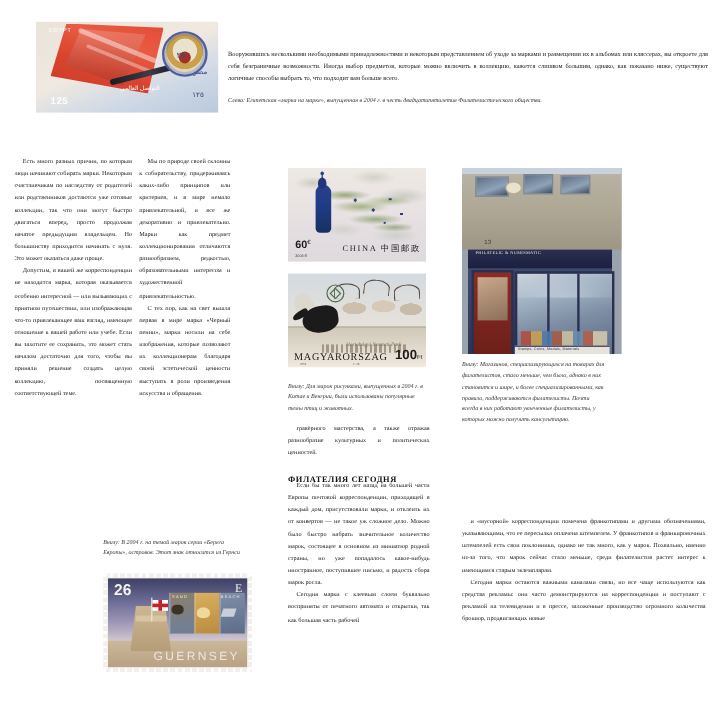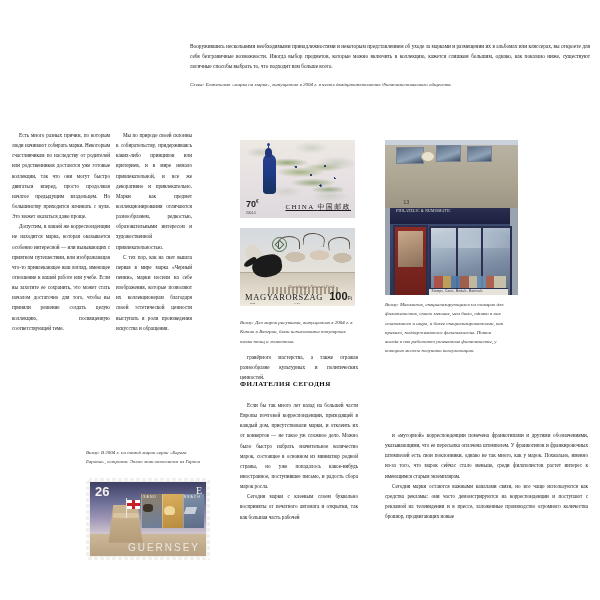--- a/index.html
+++ b/index.html
@@ -118,21 +118,21 @@
       radial-gradient(circle 2.2px at 46% 44%, #2d3f7a 0 60%, transparent 62%),
       radial-gradient(circle 2px at 70% 22%, #2d3f7a 0 60%, transparent 62%),
       radial-gradient(circle 2px at 62% 70%, #2d3f7a 0 60%, transparent 62%),
       radial-gradient(circle 1.8px at 86% 52%, #2d3f7a 0 60%, transparent 62%);}
   .cs-val{position:absolute;left:6px;bottom:9px;font-family:"Liberation Sans",sans-serif;
     font-size:9px;font-weight:bold;color:#1b1b1b;}
   .cs-val small{font-size:5px;font-weight:normal;vertical-align:super;}
   .cs-year{position:absolute;left:6px;bottom:3px;font-size:3.2px;color:#444;
     font-family:"Liberation Sans",sans-serif;}
   .cs-country{position:absolute;right:4px;bottom:6px;font-family:"Liberation Serif",serif;
-    font-size:7px;letter-spacing:1.4px;color:#1b1b1b;text-decoration:underline;}
+    font-size:7px;letter-spacing:1.4px;color:#1b1b1b;}
 
   .hungary-stamp{position:absolute;left:240px;top:228px;width:115px;height:78px;overflow:hidden;
     background:linear-gradient(180deg,#dfe3e6 0%,#e9e4dc 48%,#efe9de 100%);}
   .hu-sky{position:absolute;left:0;top:0;width:100%;height:62%;
     background:linear-gradient(180deg,#d4dae0,#e7e2d8);}
   .hu-ground{position:absolute;left:0;bottom:0;width:100%;height:44%;
     background:linear-gradient(180deg,#cfc8b8,#efe9de);}
   .hu-horiz{position:absolute;left:0;top:56%;width:100%;height:1px;background:rgba(120,110,95,.35);}
   .hu-bird{position:absolute;left:10%;top:34%;width:30px;height:22px;
     background:#1b1b1b;border-radius:60% 40% 48% 52%;transform:rotate(-8deg);}
@@ -245,20 +245,37 @@
       repeating-linear-gradient(180deg, #fff 0 2px, transparent 2px 6px) left/3px 100% no-repeat,
       repeating-linear-gradient(180deg, #fff 0 2px, transparent 2px 6px) right/3px 100% no-repeat;}
 </style>
 </head>
 <body>
 
 <div class="page">
 
   <div class="top-block">
 
+    <div class="egypt-stamp">
+      <div class="egypt-inner">
+        <div class="eg-sky"></div>
+        <div class="eg-red"></div>
+        <div class="eg-red2"></div>
+        <div class="eg-streak"></div>
+        <div class="eg-streak2"></div>
+        <div class="eg-pen"></div>
+        <div class="eg-seal"></div>
+        <div class="eg-txt eg-egypt">EGYPT</div>
+        <div class="eg-txt eg-ar-top">مصر</div>
+        <div class="eg-txt eg-num">٢٥</div>
+        <div class="eg-txt eg-val">125</div>
+        <div class="eg-txt eg-ar-low">١٢٥</div>
+        <div class="eg-txt eg-ar-mid">التواصل العالمي</div>
+      </div>
+    </div>
 
     <div class="top-intro">Вооружившись несколькими необходимыми принадлежностями и некоторым представлением об уходе за марками и размещении их в альбомах или кляссерах, вы откроете для себя безграничные возможности. Иногда выбор предметов, которые можно включить в коллекцию, кажется слишком большим, однако, как показано ниже, существуют логичные способы выбрать то, что подходит вам больше всего.</div>
     <div class="top-caption">Слева: Египетская «марка на марке», выпущенная в 2004 г. в честь двадцатипятилетия Филателистического общества.</div>
   </div>
 
 
   <div class="col col-left">
     <p>Есть много разных причин, по которым люди начинают собирать марки. Некоторым счастливчикам по наследству от родителей или родственников достаются уже готовые коллекции, так что они могут быстро двигаться вперед, просто продолжая начатое предыдущим владельцем. Но большинству приходится начинать с нуля. Это может оказаться даже проще.</p>
     <p>Допустим, в вашей же корреспонденции не находится марка, которая оказывается особенно интересной — или вызывающих с приятном путешествии, или изображающая что-то привлекающее ваш взгляд, имеющее отношение к вашей работе или учебе. Если вы захотите ее сохранить, это может стать началом достаточно для того, чтобы вы приняли решение создать целую коллекцию, посвященную соответствующей теме.</p>
   </div>
@@ -268,21 +285,21 @@
     <p>С тех пор, как на свет вышла первая в мире марка «Черный пенни», марки носили на себе изображения, которые позволяют их коллекционерам благодаря своей эстетической ценности выступать в роли произведения искусства и обращения.</p>
   </div>
 
   <div class="china-stamp">
     <div class="cs-bg-leaves"></div>
     <div class="cs-tail"></div>
     <div class="cs-tail-dots"></div>
     <div class="cs-peacock-body"></div>
     <div class="cs-peacock-head"></div>
     <div class="cs-crest"></div>
-    <div class="cs-val"><span>70</span><small>€</small></div>
+    <div class="cs-val"><span>60</span><small>€</small></div>
     <div class="cs-year">2004-5</div>
     <div class="cs-country"><span>CHINA</span> <span>中国邮政</span></div>
   </div>
 
   <div class="hungary-stamp">
     <div class="hu-sky"></div>
     <div class="hu-ground"></div>
     <div class="hu-horiz"></div>
     <div class="hu-cattle"></div>
     <div class="horn h1"></div>
@@ -298,21 +315,21 @@
     <div class="hu-micro">2004</div>
     <div class="hu-micro2">V. 28.</div>
   </div>
 
   <div class="caption" style="left:240px;top:318px;width:118px;">Внизу: Для марок рисунками, выпущенных в 2004 г. в Китае и Венгрии, были использованы популярные темы птиц и животных.</div>
 
   <div class="col" style="left:240px;top:352px;width:118px;">
     <p>гравёрного мастерства, а также отражая разнообразие культурных и политических ценностей.</p>
   </div>
 
-  <div style="position:absolute;left:240px;top:380px;width:130px;font-size:7px;font-weight:bold;letter-spacing:.5px;color:#111;font-family:'Liberation Serif',serif;">ФИЛАТЕЛИЯ СЕГОДНЯ</div>
+  <div style="position:absolute;left:240px;top:396px;width:130px;font-size:7px;font-weight:bold;letter-spacing:.5px;color:#111;font-family:'Liberation Serif',serif;">ФИЛАТЕЛИЯ СЕГОДНЯ</div>
 
   <div class="col col-mid-lower" style="top:400px;width:118px;">
     <p>Если бы так много лет назад на большей части Европы почтовой корреспонденции, приходящей в каждый дом, присутствовали марки, и отклеить их от конвертов — не такое уж сложное дело. Можно было быстро набрать значительное количество марок, состоящее в основном из миниатюр родной страны, но уже попадалось какое-нибудь иностранное, поступившее письмо, и радость сбора марок росла.</p>
     <p>Сегодня марки с клеевым слоем буквально восприняты от печатного автомата и открытки, так как большая часть рабочей</p>
   </div>
 
   <div class="shop-photo">
     <div class="sp-upper">
       <div class="sp-sky"></div>
       <div class="sp-win w1"></div>

